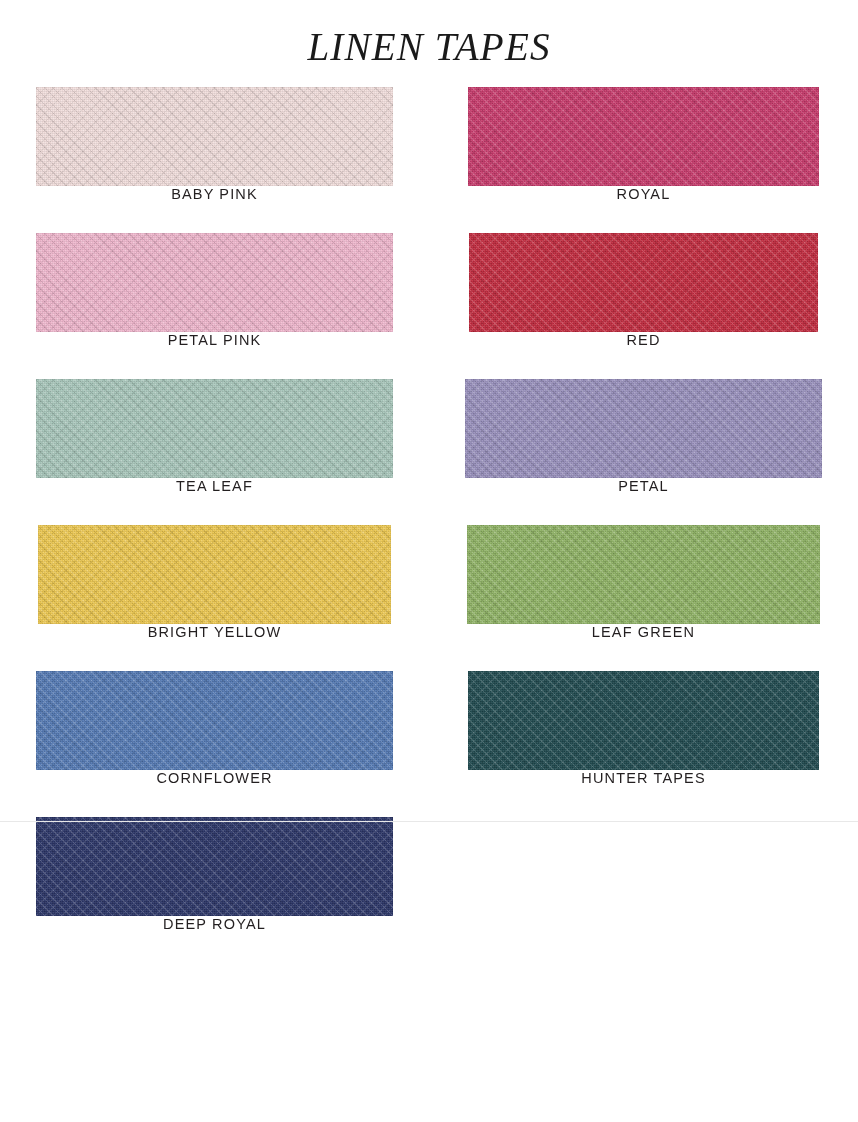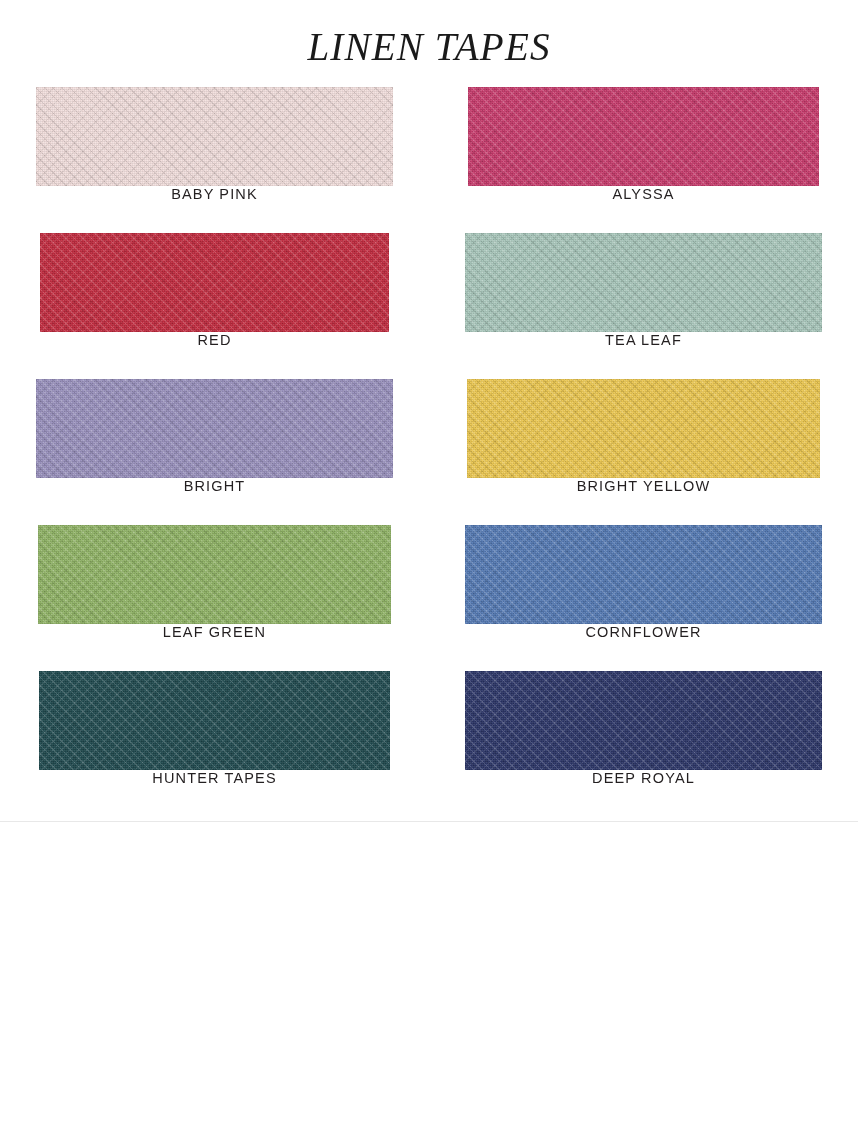--- a/index.html
+++ b/index.html
@@ -114,33 +114,37 @@
 
   <h1 class="page-title">LINEN TAPES</h1>
 
   <div class="swatch-grid">
       <div class="swatch-cell">
         <div class="swatch-chip" style="background: rgb(242, 222, 220); width: 357px;"></div>
         <div class="swatch-label">BABY PINK</div>
       </div>
       <div class="swatch-cell">
         <div class="swatch-chip" style="background: rgb(200, 57, 107); width: 351px;"></div>
-        <div class="swatch-label">ALYSSA</div>
+        <div class="swatch-label">ROYAL</div>
+      </div>
+      <div class="swatch-cell">
+        <div class="swatch-chip" style="background: rgb(240, 182, 205); width: 357px;"></div>
+        <div class="swatch-label">PETAL PINK</div>
       </div>
       <div class="swatch-cell">
         <div class="swatch-chip" style="background: rgb(195, 42, 62); width: 349px;"></div>
         <div class="swatch-label">RED</div>
       </div>
       <div class="swatch-cell">
         <div class="swatch-chip" style="background: rgb(168, 199, 187); width: 357px;"></div>
         <div class="swatch-label">TEA LEAF</div>
       </div>
       <div class="swatch-cell">
         <div class="swatch-chip" style="background: rgb(152, 144, 189); width: 357px;"></div>
-        <div class="swatch-label">BRIGHT</div>
+        <div class="swatch-label">PETAL</div>
       </div>
       <div class="swatch-cell">
         <div class="swatch-chip" style="background: rgb(237, 200, 79); width: 353px;"></div>
         <div class="swatch-label">BRIGHT YELLOW</div>
       </div>
       <div class="swatch-cell">
         <div class="swatch-chip" style="background: rgb(143, 179, 100); width: 353px;"></div>
         <div class="swatch-label">LEAF GREEN</div>
       </div>
       <div class="swatch-cell">

